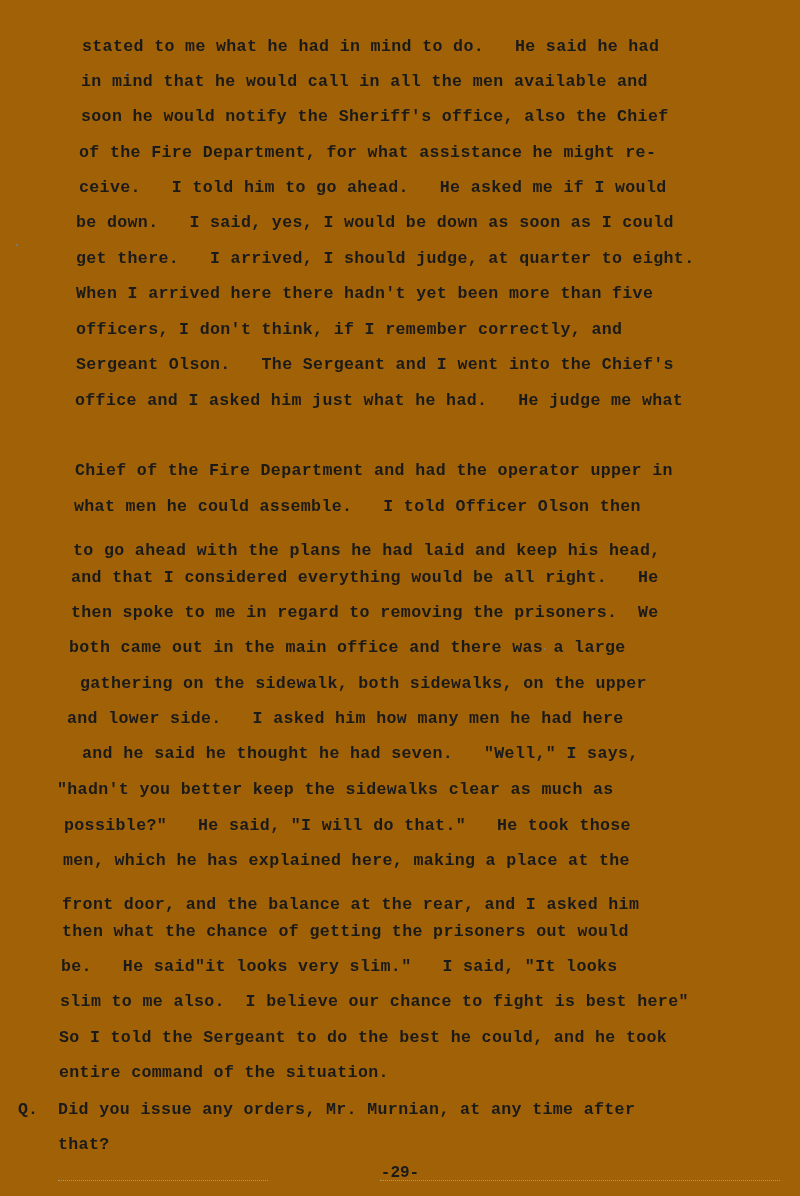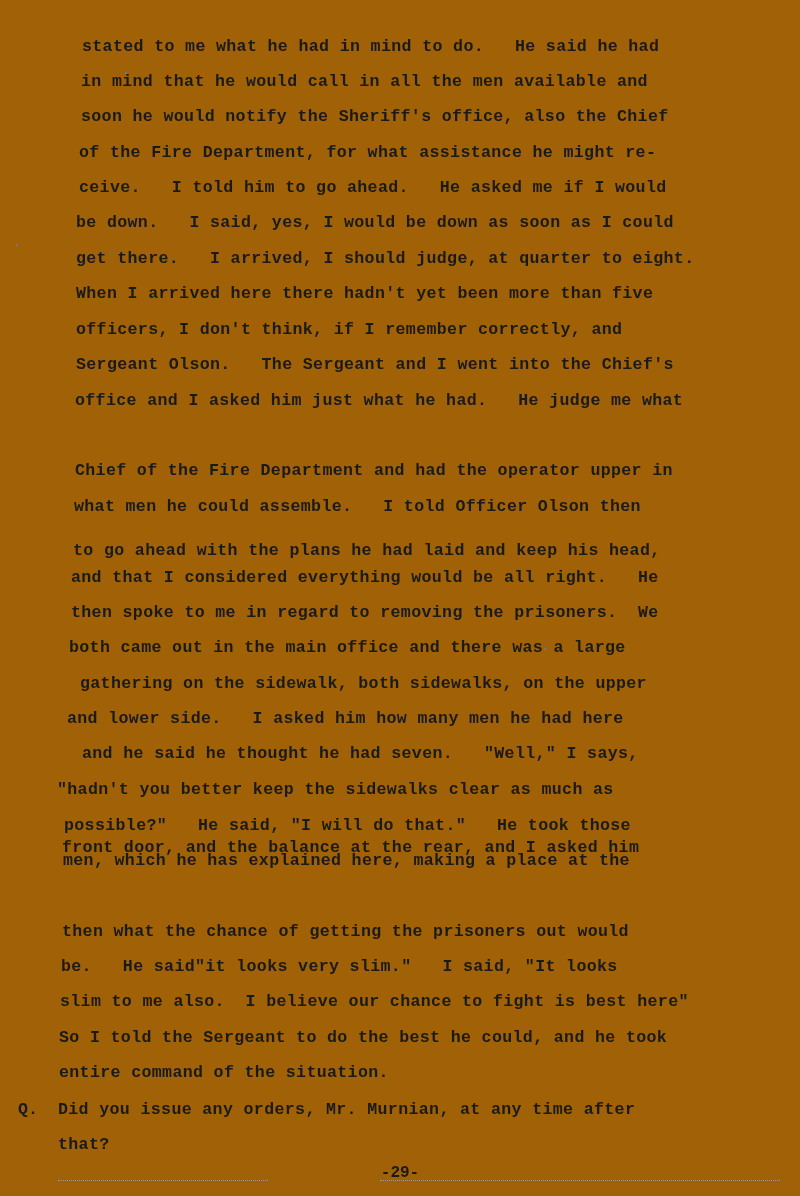--- a/index.html
+++ b/index.html
@@ -82,21 +82,21 @@
   <div class="line" style="left:73px; top:532px;margin-top:9px;">to go ahead with the plans he had laid and keep his head,</div>
   <div class="line" style="left:71px; top:568px;">and that I considered everything would be all right.   He</div>
   <div class="line" style="left:71px; top:603px;">then spoke to me in regard to removing the prisoners.  We</div>
   <div class="line" style="left:69px; top:638px;">both came out in the main office and there was a large</div>
   <div class="line" style="left:68px; top:674px;margin-left:12px;">gathering on the sidewalk, both sidewalks, on the upper</div>
   <div class="line" style="left:67px; top:709px;">and lower side.   I asked him how many men he had here</div>
   <div class="line" style="left:82px; top:744px;">and he said he thought he had seven.   "Well," I says,</div>
   <div class="line" style="left:57px; top:780px;">"hadn't you better keep the sidewalks clear as much as</div>
   <div class="line" style="left:64px; top:816px;">possible?"   He said, "I will do that."   He took those</div>
   <div class="line" style="left:63px; top:851px;">men, which he has explained here, making a place at the</div>
-  <div class="line" style="left:62px; top:838px;">front door, and the balance at the rear, and I asked him</div>
+  <div class="line" style="left:62px; top:895px;">front door, and the balance at the rear, and I asked him</div>
   <div class="line" style="left:62px; top:922px;">then what the chance of getting the prisoners out would</div>
   <div class="line" style="left:61px; top:957px;">be.   He said"it looks very slim."   I said, "It looks</div>
   <div class="line" style="left:60px; top:992px;">slim to me also.  I believe our chance to fight is best here"</div>
   <div class="line" style="left:59px; top:1028px;">So I told the Sergeant to do the best he could, and he took</div>
   <div class="line" style="left:59px; top:1063px;">entire command of the situation.</div>
 
   <div class="q-marker" style="left:18px; top:1100px;">Q.</div>
   <div class="line" style="left:58px; top:1100px;">Did you issue any orders, Mr. Murnian, at any time after</div>
   <div class="line" style="left:58px; top:1135px;">that?</div>
 

